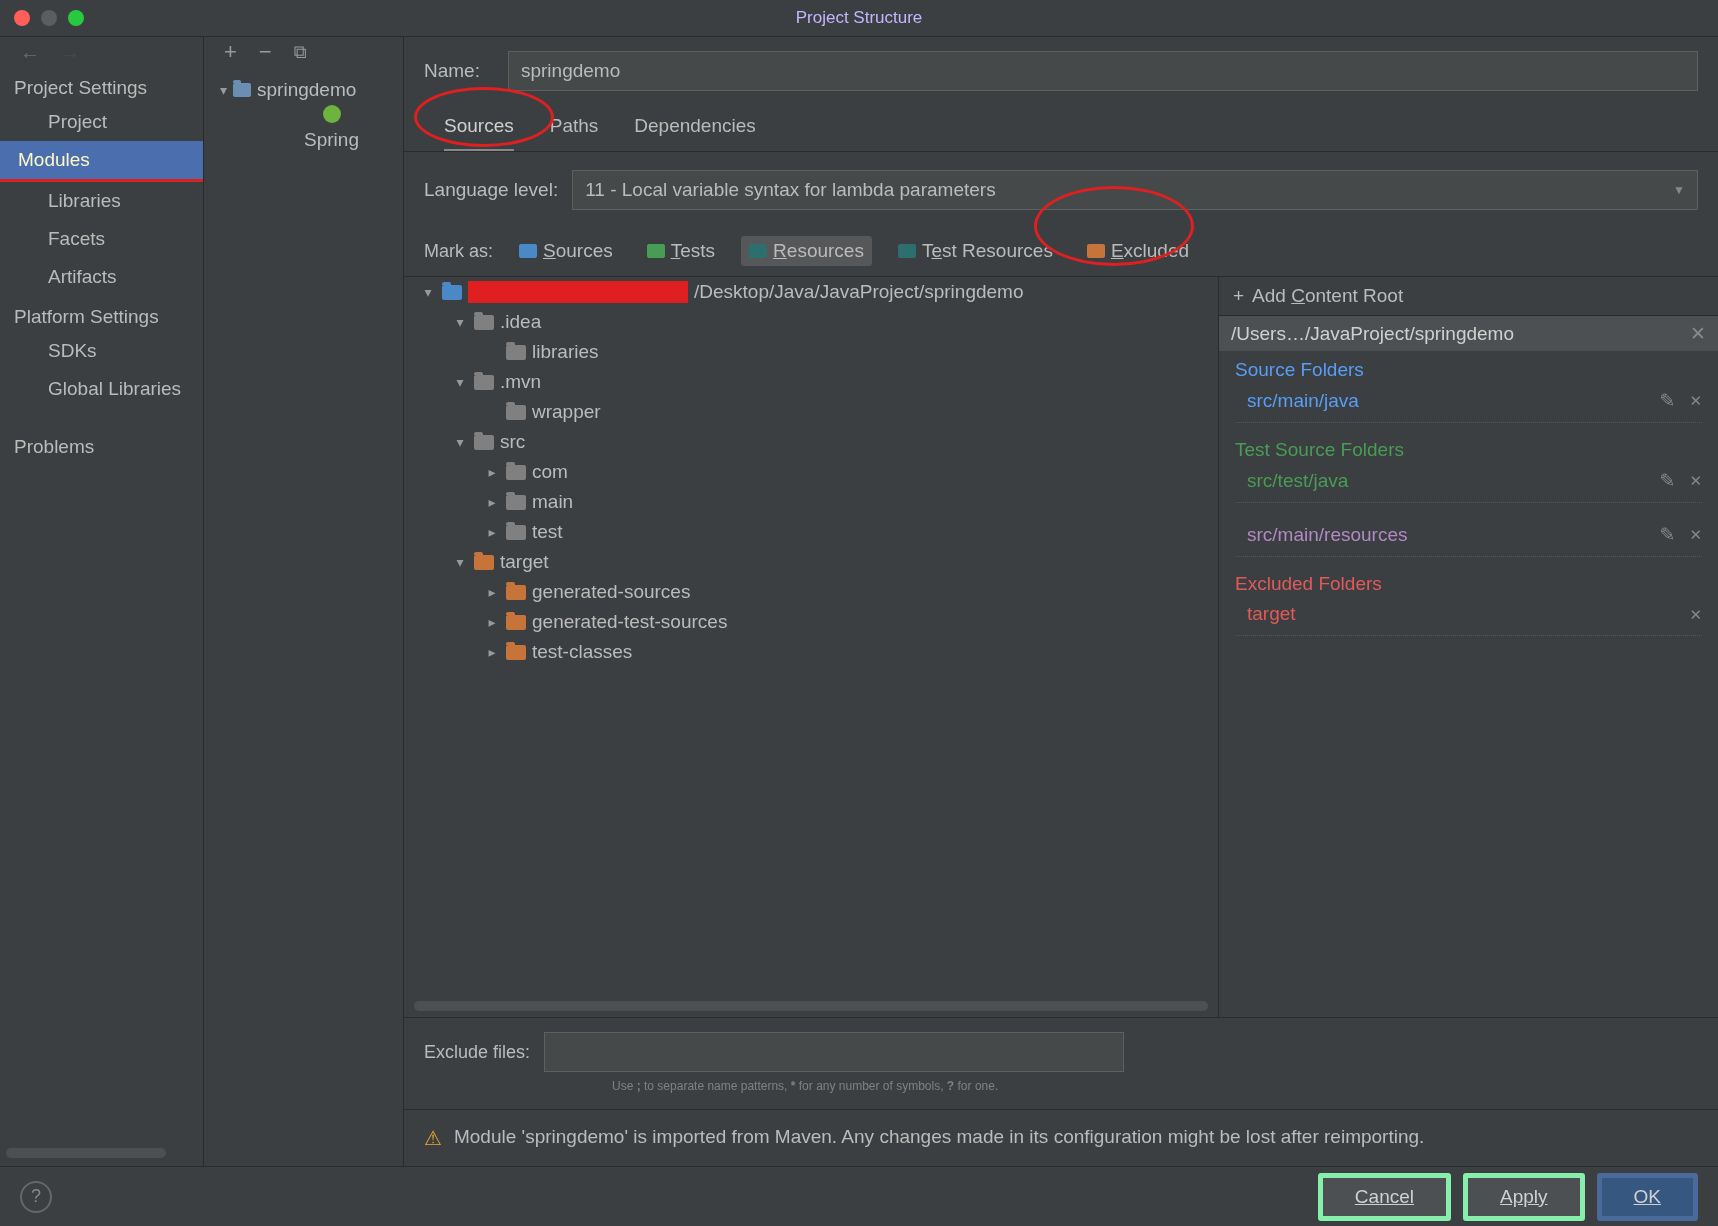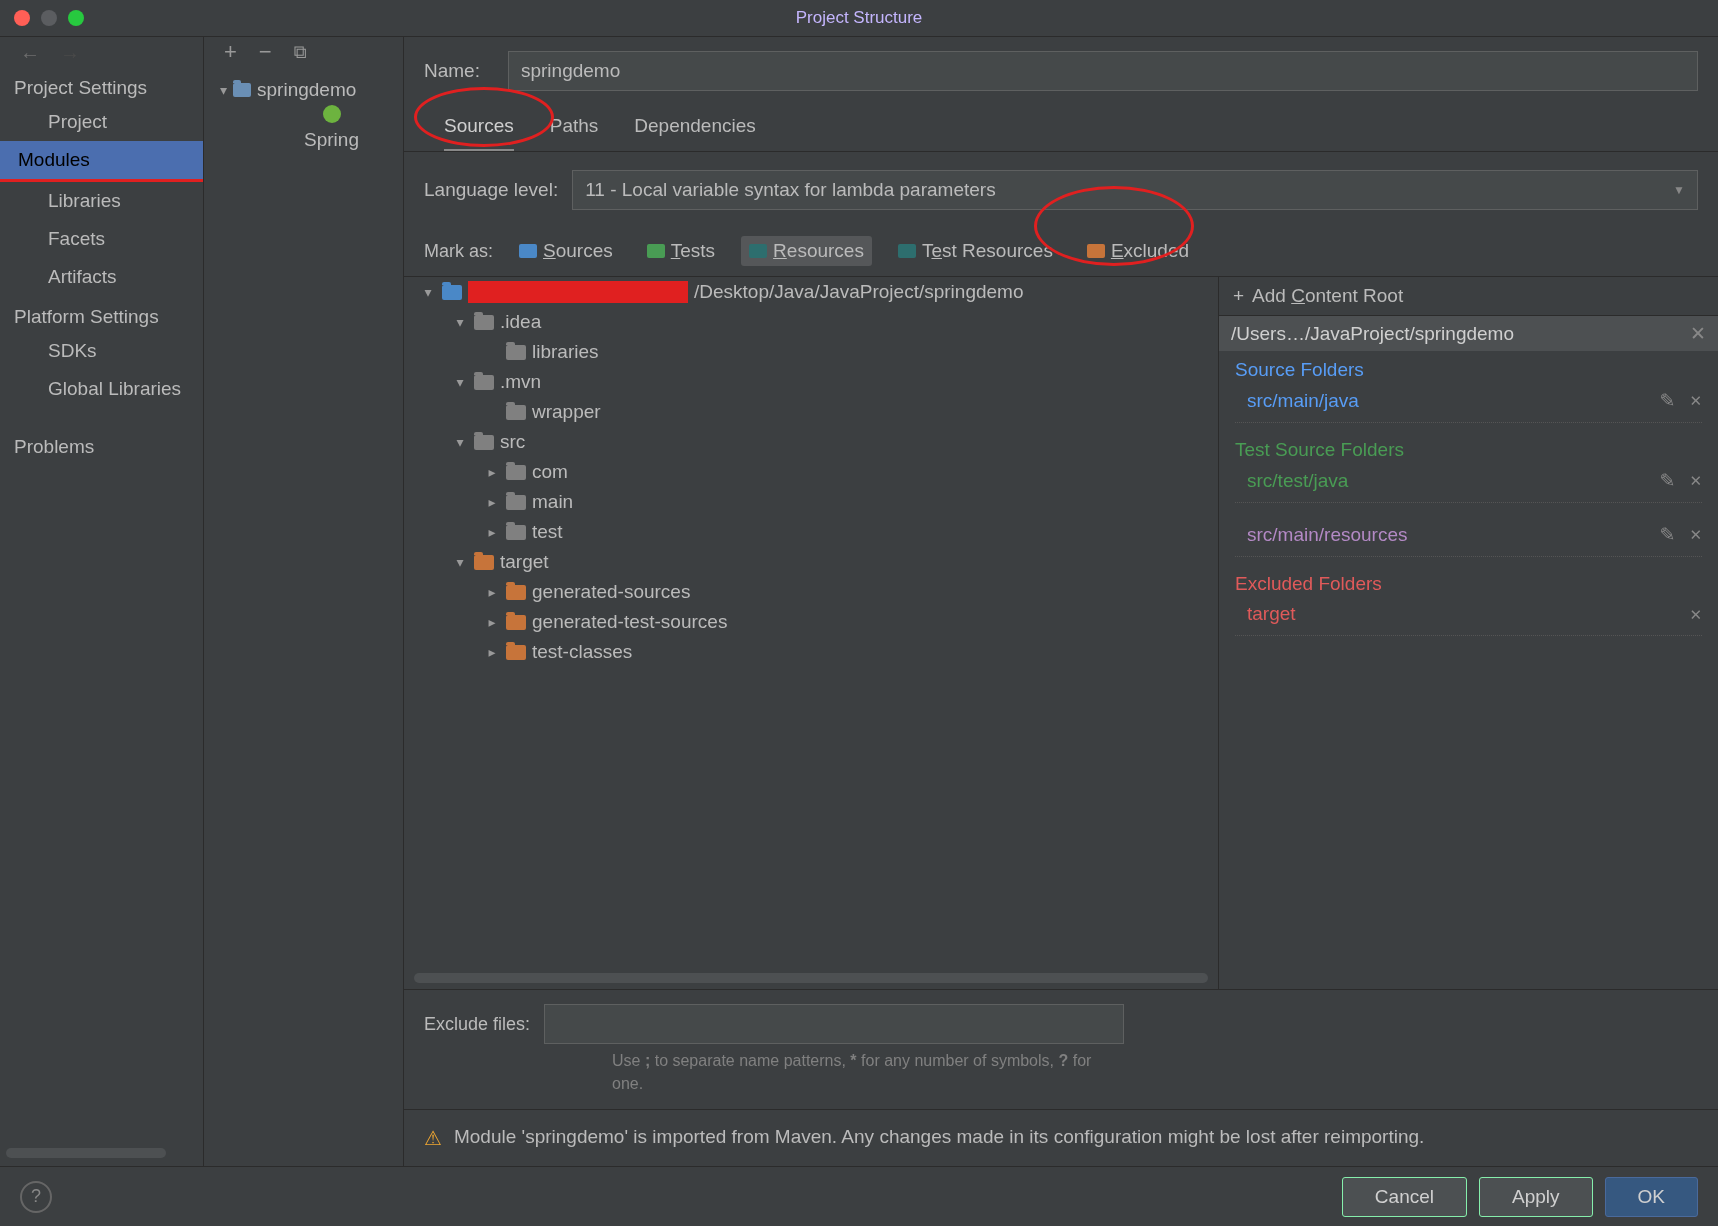--- a/index.html
+++ b/index.html
@@ -16,21 +16,21 @@
 
 
 .workspace { flex:1; display:flex; border-top:1px solid #2b2b2b; min-height:0; }
 
 
 .leftnav { width:204px; background:#3c3f41; display:flex; flex-direction:column; border-right:1px solid #2b2b2b; }
 .navtools { height:30px; display:flex; align-items:center; gap:20px; padding:0 16px 0 20px; }
 .navtools .arrow { color:#6e6e6e; font-size:20px; }
 .navhdr { color:#bbbbbb; font-size:19px; padding:10px 14px 4px 14px; }
 .navitem { padding:8px 14px 8px 48px; font-size:19px; color:#bbbbbb; cursor:pointer; }
-.navitem.sel { background:#4b6eaf; color:#000000;padding-left:18px; }
+.navitem.sel { background:#4b6eaf; color:#fef9c3;padding-left:18px; }
 .navitem.redline { border-bottom:3px solid #e02020; }
 .navspacer { flex:1; }
 .leftnav .hscroll { height:10px; background:#4d5052; margin:0 6px 8px 6px; border-radius:5px; width:160px; }
 
 
 .modcol { width:200px; background:#3c3f41; border-right:1px solid #2b2b2b; display:flex; flex-direction:column; }
 .modtools { height:30px; display:flex; align-items:center; gap:22px; padding-left:20px; color:#999; font-size:22px; }
 .modtree { padding-top:10px; }
 .modrow { display:flex; align-items:center; gap:6px; padding:2px 0 2px 16px; font-size:19px; white-space:nowrap; overflow:hidden; }
 .modrow .chev { color:#999; font-size:14px; }
@@ -82,30 +82,30 @@
 .fold-title { font-size:19px; font-weight:normal; margin-bottom:4px; }
 .t-blue{color:#589df6;} .t-green{color:#499c54;} .t-purple{color:#b389c5;} .t-red{color:#e05a5a;}
 .fold-item { display:flex; justify-content:space-between; align-items:center; padding:4px 0 10px 12px; border-bottom:1px dotted #555; font-size:19px; margin-bottom:8px; }
 .fold-actions { display:flex; gap:14px; color:#888; }
 .pencil::before { content:'✎'; }
 .x2::before { content:'✕'; font-size:15px; }
 
 .bottom2 { display:flex; flex-direction:column; border-top:1px solid #2b2b2b; }
 .excl-row { display:flex; align-items:center; gap:14px; padding:14px 20px 6px 20px; }
 .excl-row input { width:580px; background:#45494a; border:1px solid #5e6060; padding:8px 12px; color:#bbbbbb; font-size:19px; }
-.hint { padding-left:208px; font-size:16px; color:#808080; max-width:700px; line-height:1.4; padding-bottom:14px; }
+.hint { padding-left:208px; font-size:12px; color:#808080; max-width:700px; line-height:1.4; padding-bottom:14px; }
 
 .warning { display:flex; align-items:flex-start; gap:12px; padding:14px 20px; border-top:1px solid #2b2b2b; font-size:19px; line-height:1.4; }
 .warn-icon { color:#f0a732; font-size:20px; }
 
 
 .footer { height:60px; display:flex; align-items:center; justify-content:space-between; padding:0 20px; border-top:1px solid #2b2b2b; }
 .help { width:32px; height:32px; border:2px solid #666; border-radius:50%; display:flex; align-items:center; justify-content:center; color:#888; font-size:18px; cursor:pointer; }
 .btns { display:flex; gap:12px; }
-.btn { padding:8px 32px; background:#4c5052; border:1px solid #86efac; color:#d0d0d0; font-size:19px; cursor:pointer; border-radius:3px; }
+.btn { padding:8px 32px; background:#4c5052; border:5px solid #86efac; color:#d0d0d0; font-size:19px; cursor:pointer; border-radius:3px;text-decoration:underline; }
 .btn.primary { background:#365880; border-color:#4a6a9c; }
 
 .ul { text-decoration:underline; }
 </style>
 </head>
 <body>
 
 <div class="titlebar">
   <div class="traffic-lights">
     <span class="tl-close"></span>

